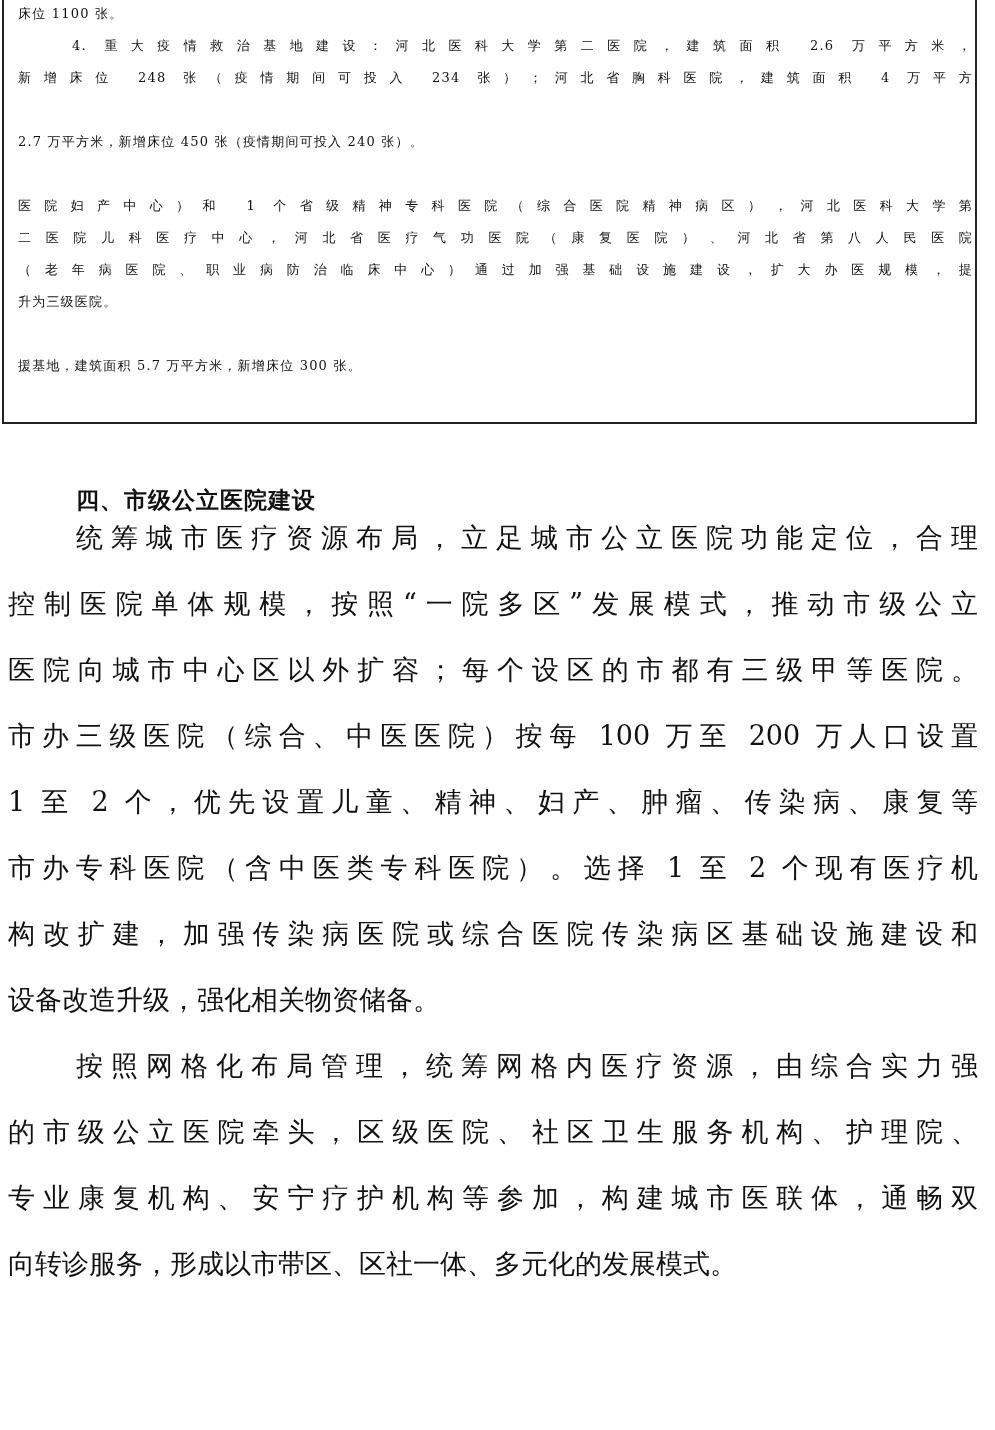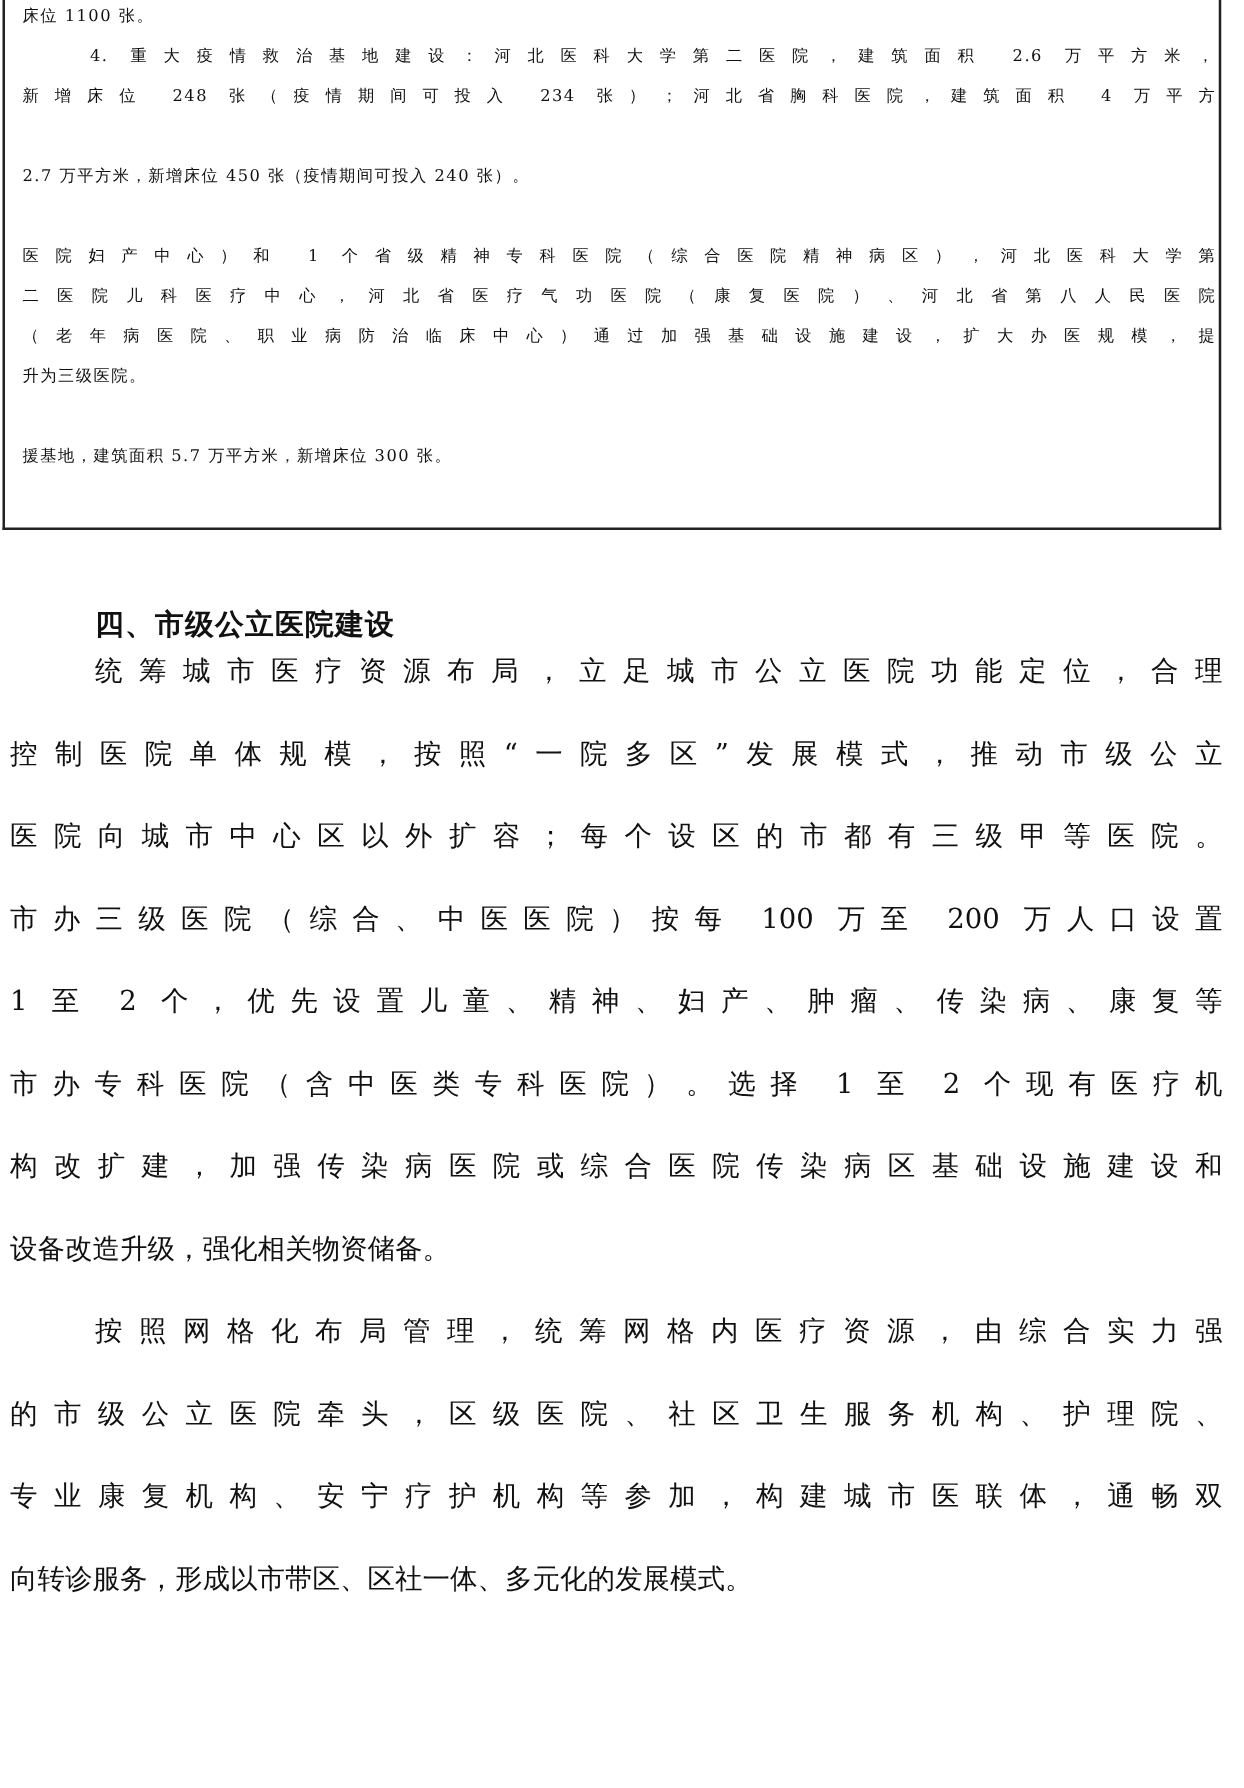--- a/index.html
+++ b/index.html
@@ -19,21 +19,21 @@
       letter-spacing: 1.2px;
     }
     .box-line.just { text-align-last: justify; text-align: justify; }
     .heading {
       position: absolute; left: 76px; top: 452px;
       font-family: "DejaVu Sans", "Liberation Sans", sans-serif;
       font-weight: bold; font-size: 23px; line-height: 40px; letter-spacing: 1px; margin-top: 28px;
     }
     .body-line {
       position: absolute; left: 8px; width: 970px;
-      font-size: 22px; line-height: 40px; white-space: nowrap;
+      font-size: 27px; line-height: 40px; white-space: nowrap;
     }
     .body-line.indent { left: 76px; width: 902px; }
     .body-line.just { text-align: justify; text-align-last: justify; }
   </style>
 </head>
 <body>
 
 <div class="box">
   <div class="box-line" style="top:4px">床位 1100 张。</div>
   <div class="box-line just" style="top:36px; left:68px; width:900px">4. 重大疫情救治基地建设：河北医科大学第二医院，建筑面积 2.6 万平方米，</div>

